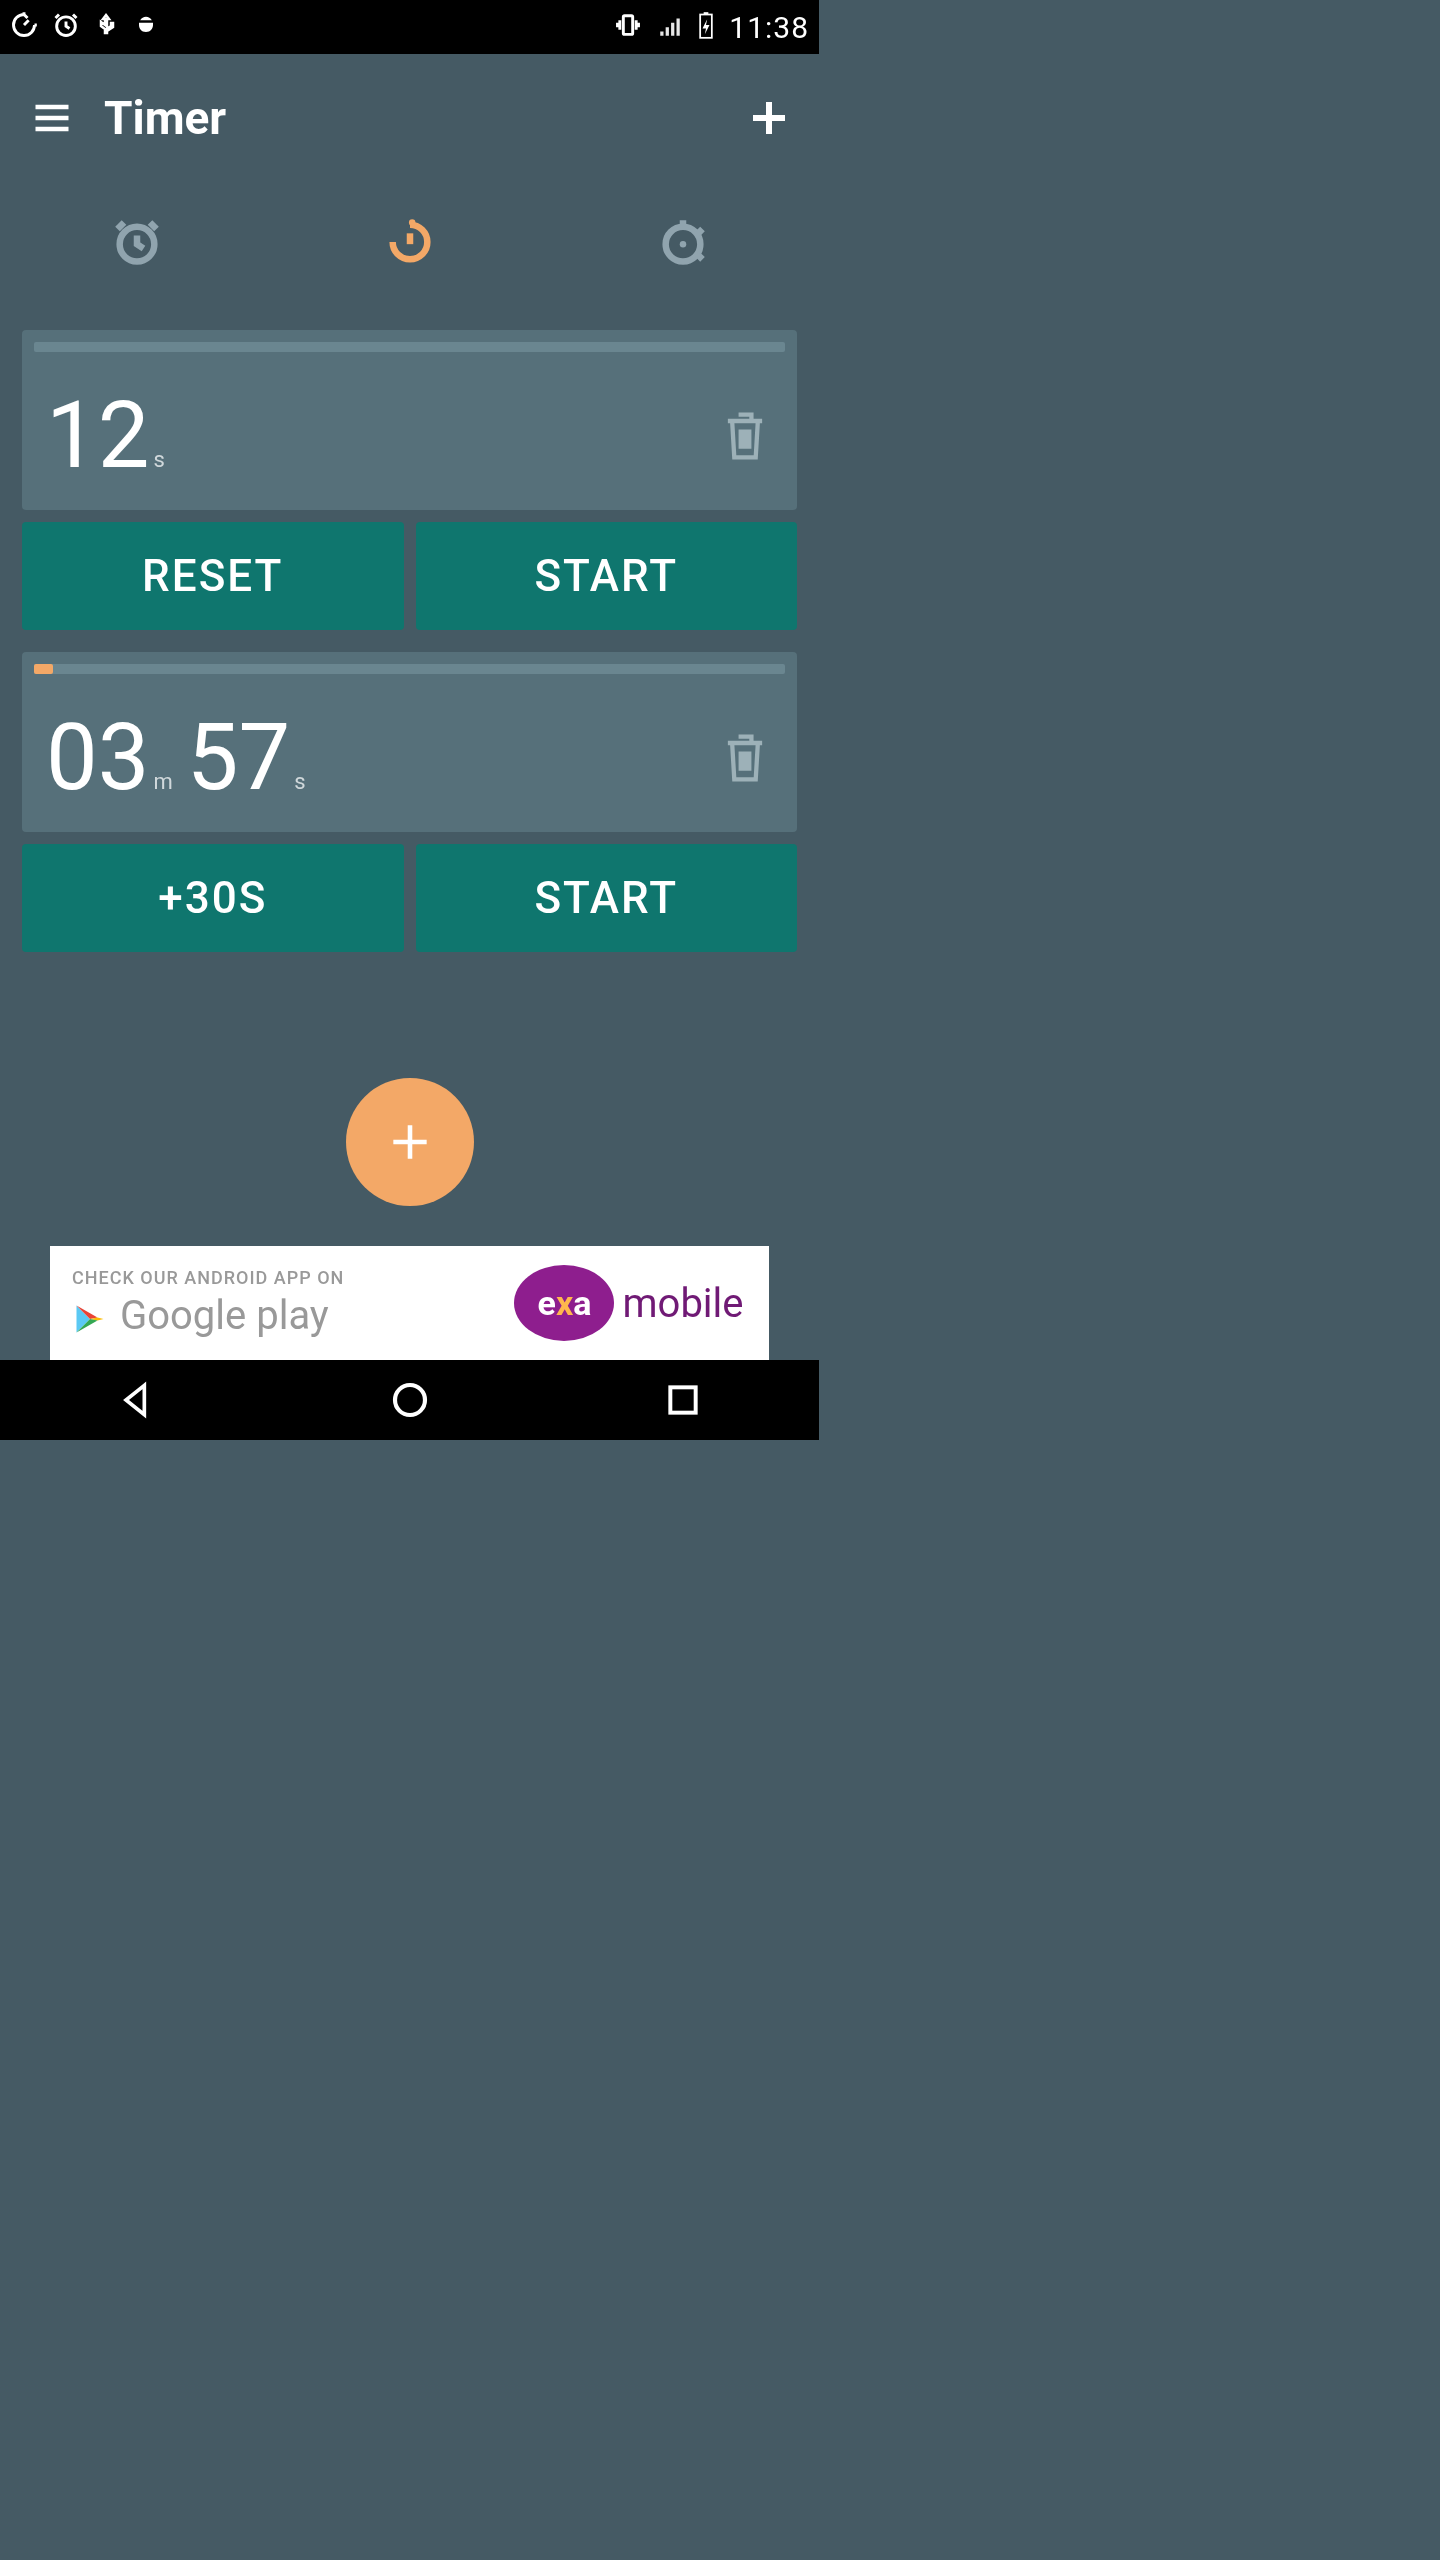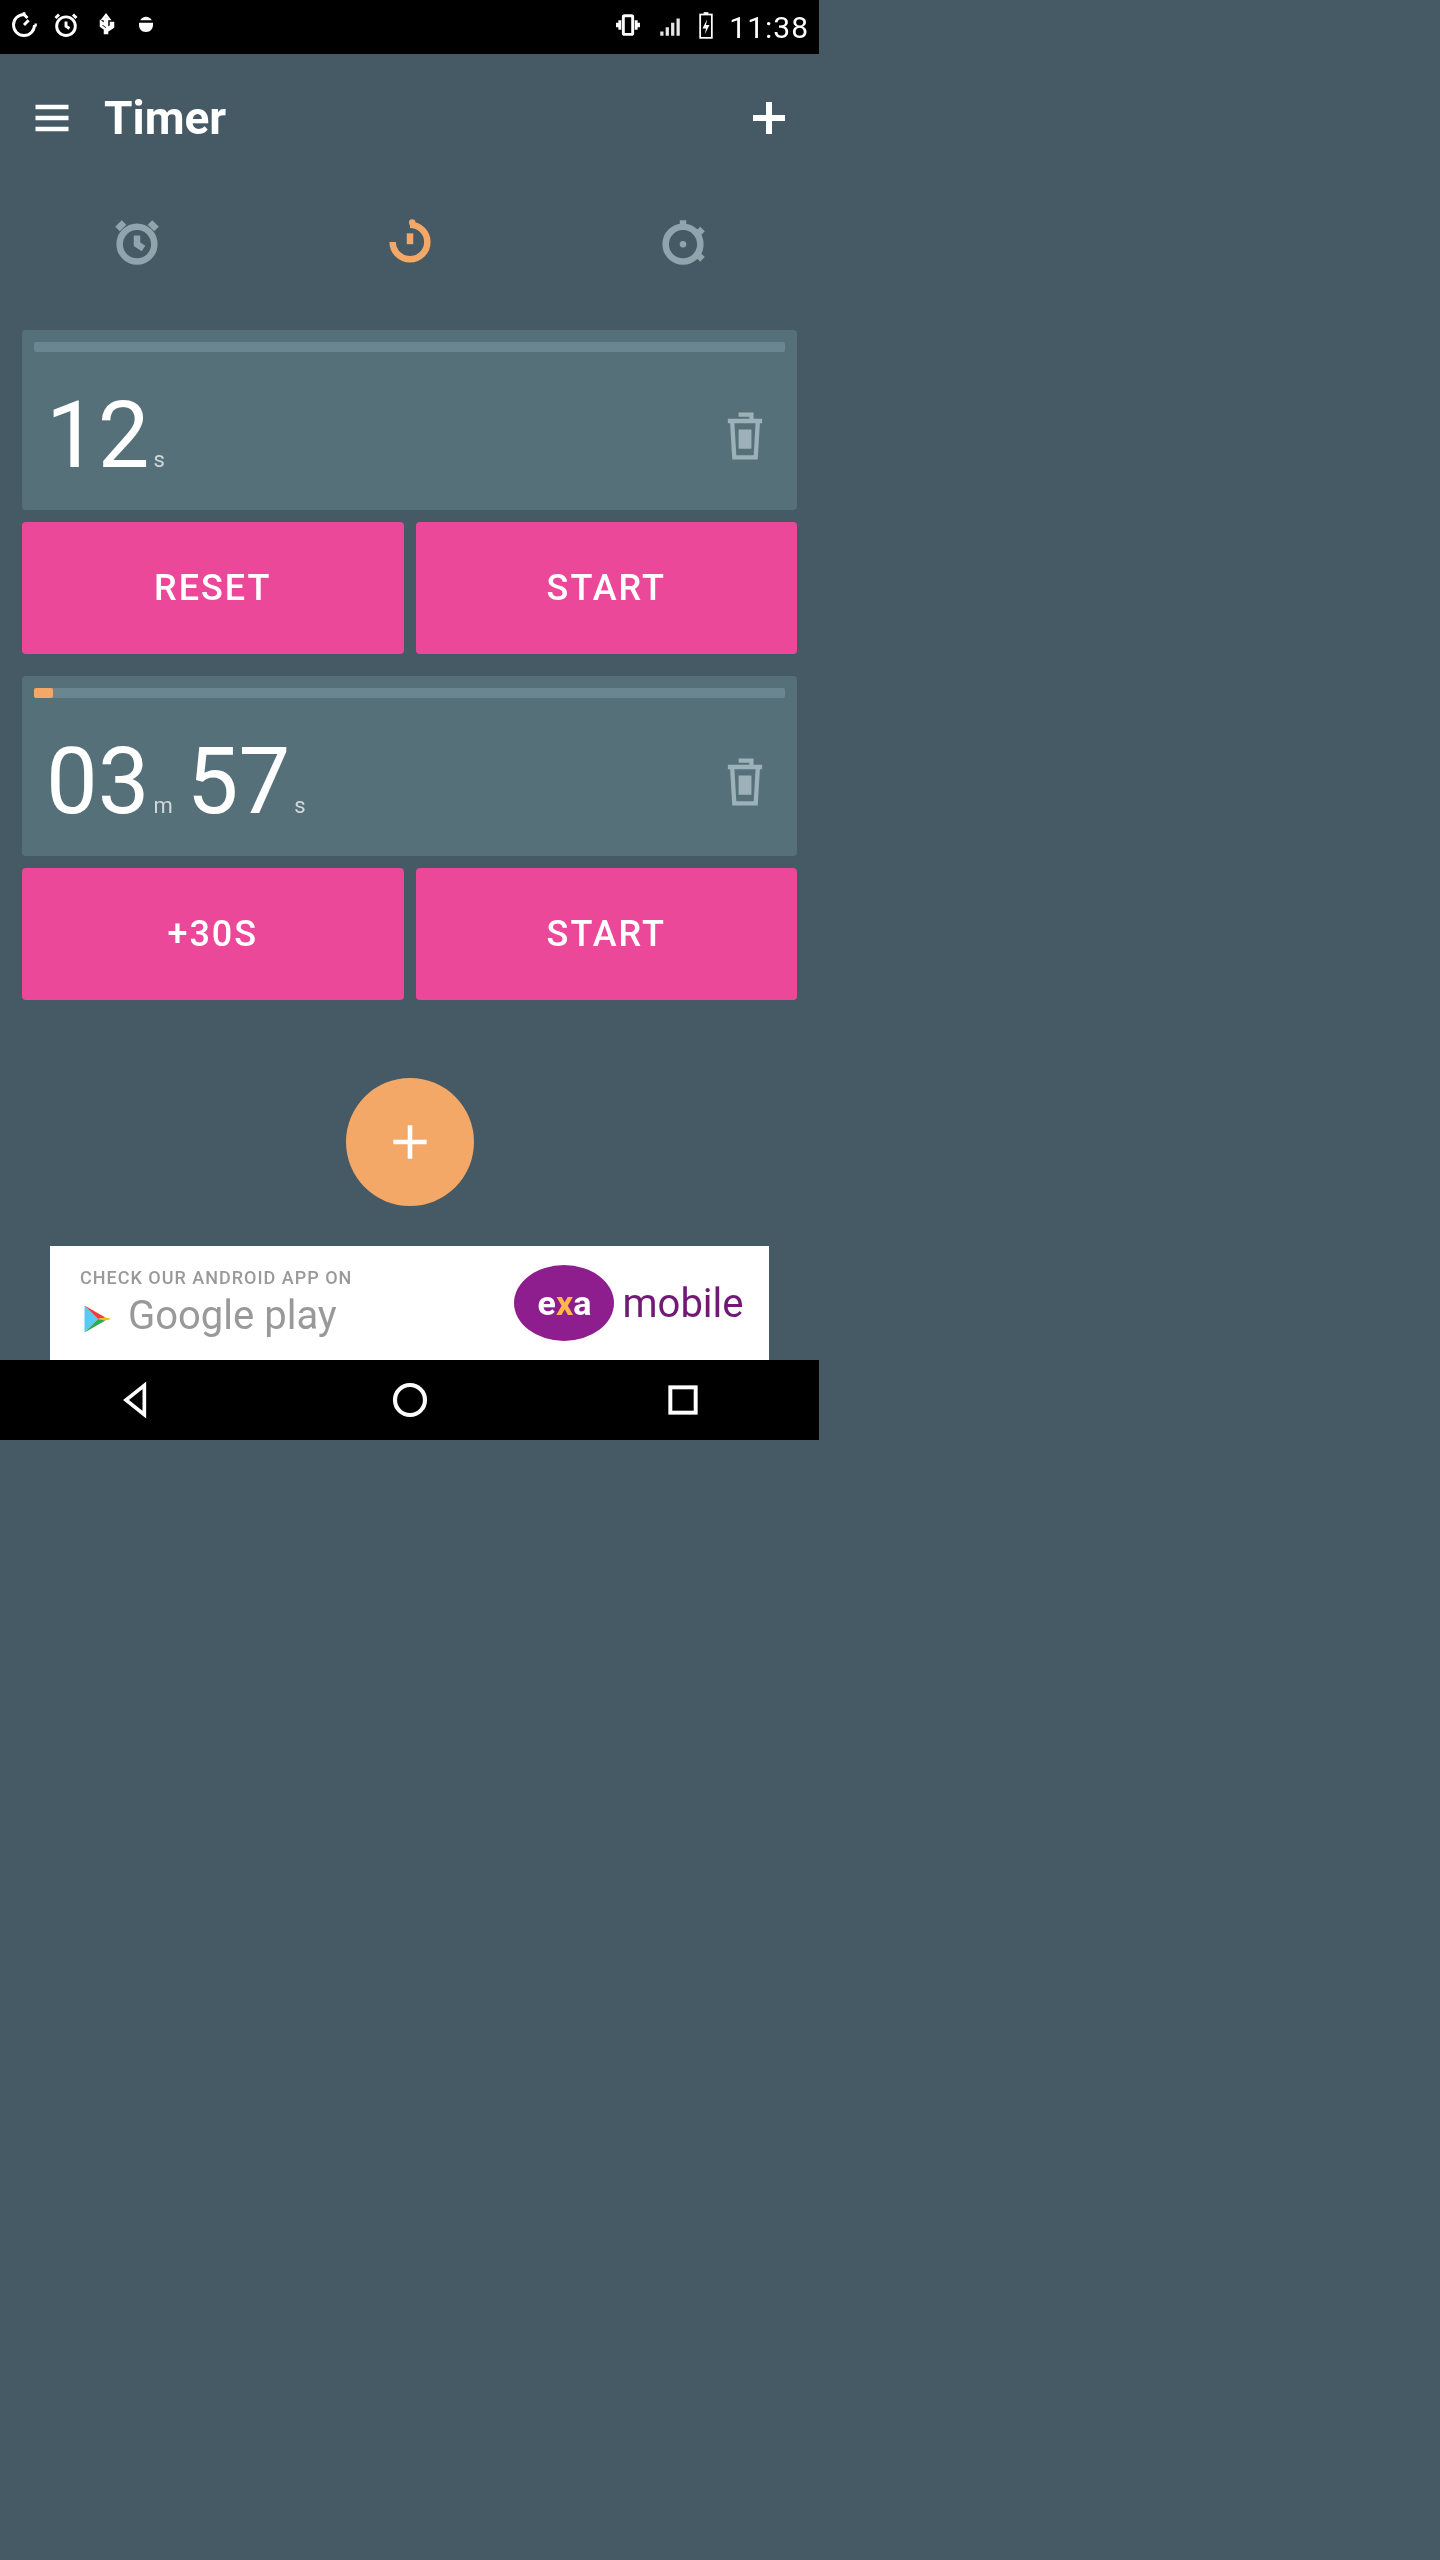--- a/index.html
+++ b/index.html
@@ -71,28 +71,28 @@
   .timer-num { font-size: 92px; font-weight: 400; line-height: 1; }
   .timer-unit { font-size: 22px; margin-left: 4px; margin-right: 14px; color: #d0d8db; }
   .trash { width: 56px; display: flex; justify-content: center; }
   .btn-row {
     display: flex;
     gap: 12px;
     margin: 12px 22px 0 22px;
   }
   .btn {
     flex: 1;
-    height: 132px;
-    background: #ec4899;
+    height: 108px;
+    background: #0f766e;
     border-radius: 4px;
     display: flex;
     align-items: center;
     justify-content: center;
     color: #fff;
-    font-size: 36px;
+    font-size: 44px;
     font-weight: 500;
     letter-spacing: 2px;
   }
   .fab {
     position: absolute;
     left: 50%;
     transform: translateX(-50%);
     top: 1078px;
     width: 128px;
     height: 128px;
@@ -105,21 +105,21 @@
   .ad-banner {
     position: absolute;
     top: 1246px;
     left: 50px;
     right: 50px;
     height: 114px;
     background: #fff;
     display: flex;
     align-items: center;
   }
-  .ad-left { flex: 1; padding-left: 30px; }
+  .ad-left { flex: 1; padding-left: 22px; }
   .ad-check { font-size: 18px; color: #999; letter-spacing: 1px; font-weight: 500; }
   .ad-gp { display: flex; align-items: flex-end; gap: 12px; margin-top: 4px; }
   .ad-gp-text { font-size: 40px; color: #999; font-weight: 400; }
   .ad-right { flex: 0 0 280px; display: flex; align-items: center; justify-content: center; position: relative; }
   .exa-circle {
     width: 100px; height: 76px;
     background: #8e1e8e;
     border-radius: 50%;
     display: flex;
     align-items: center;

